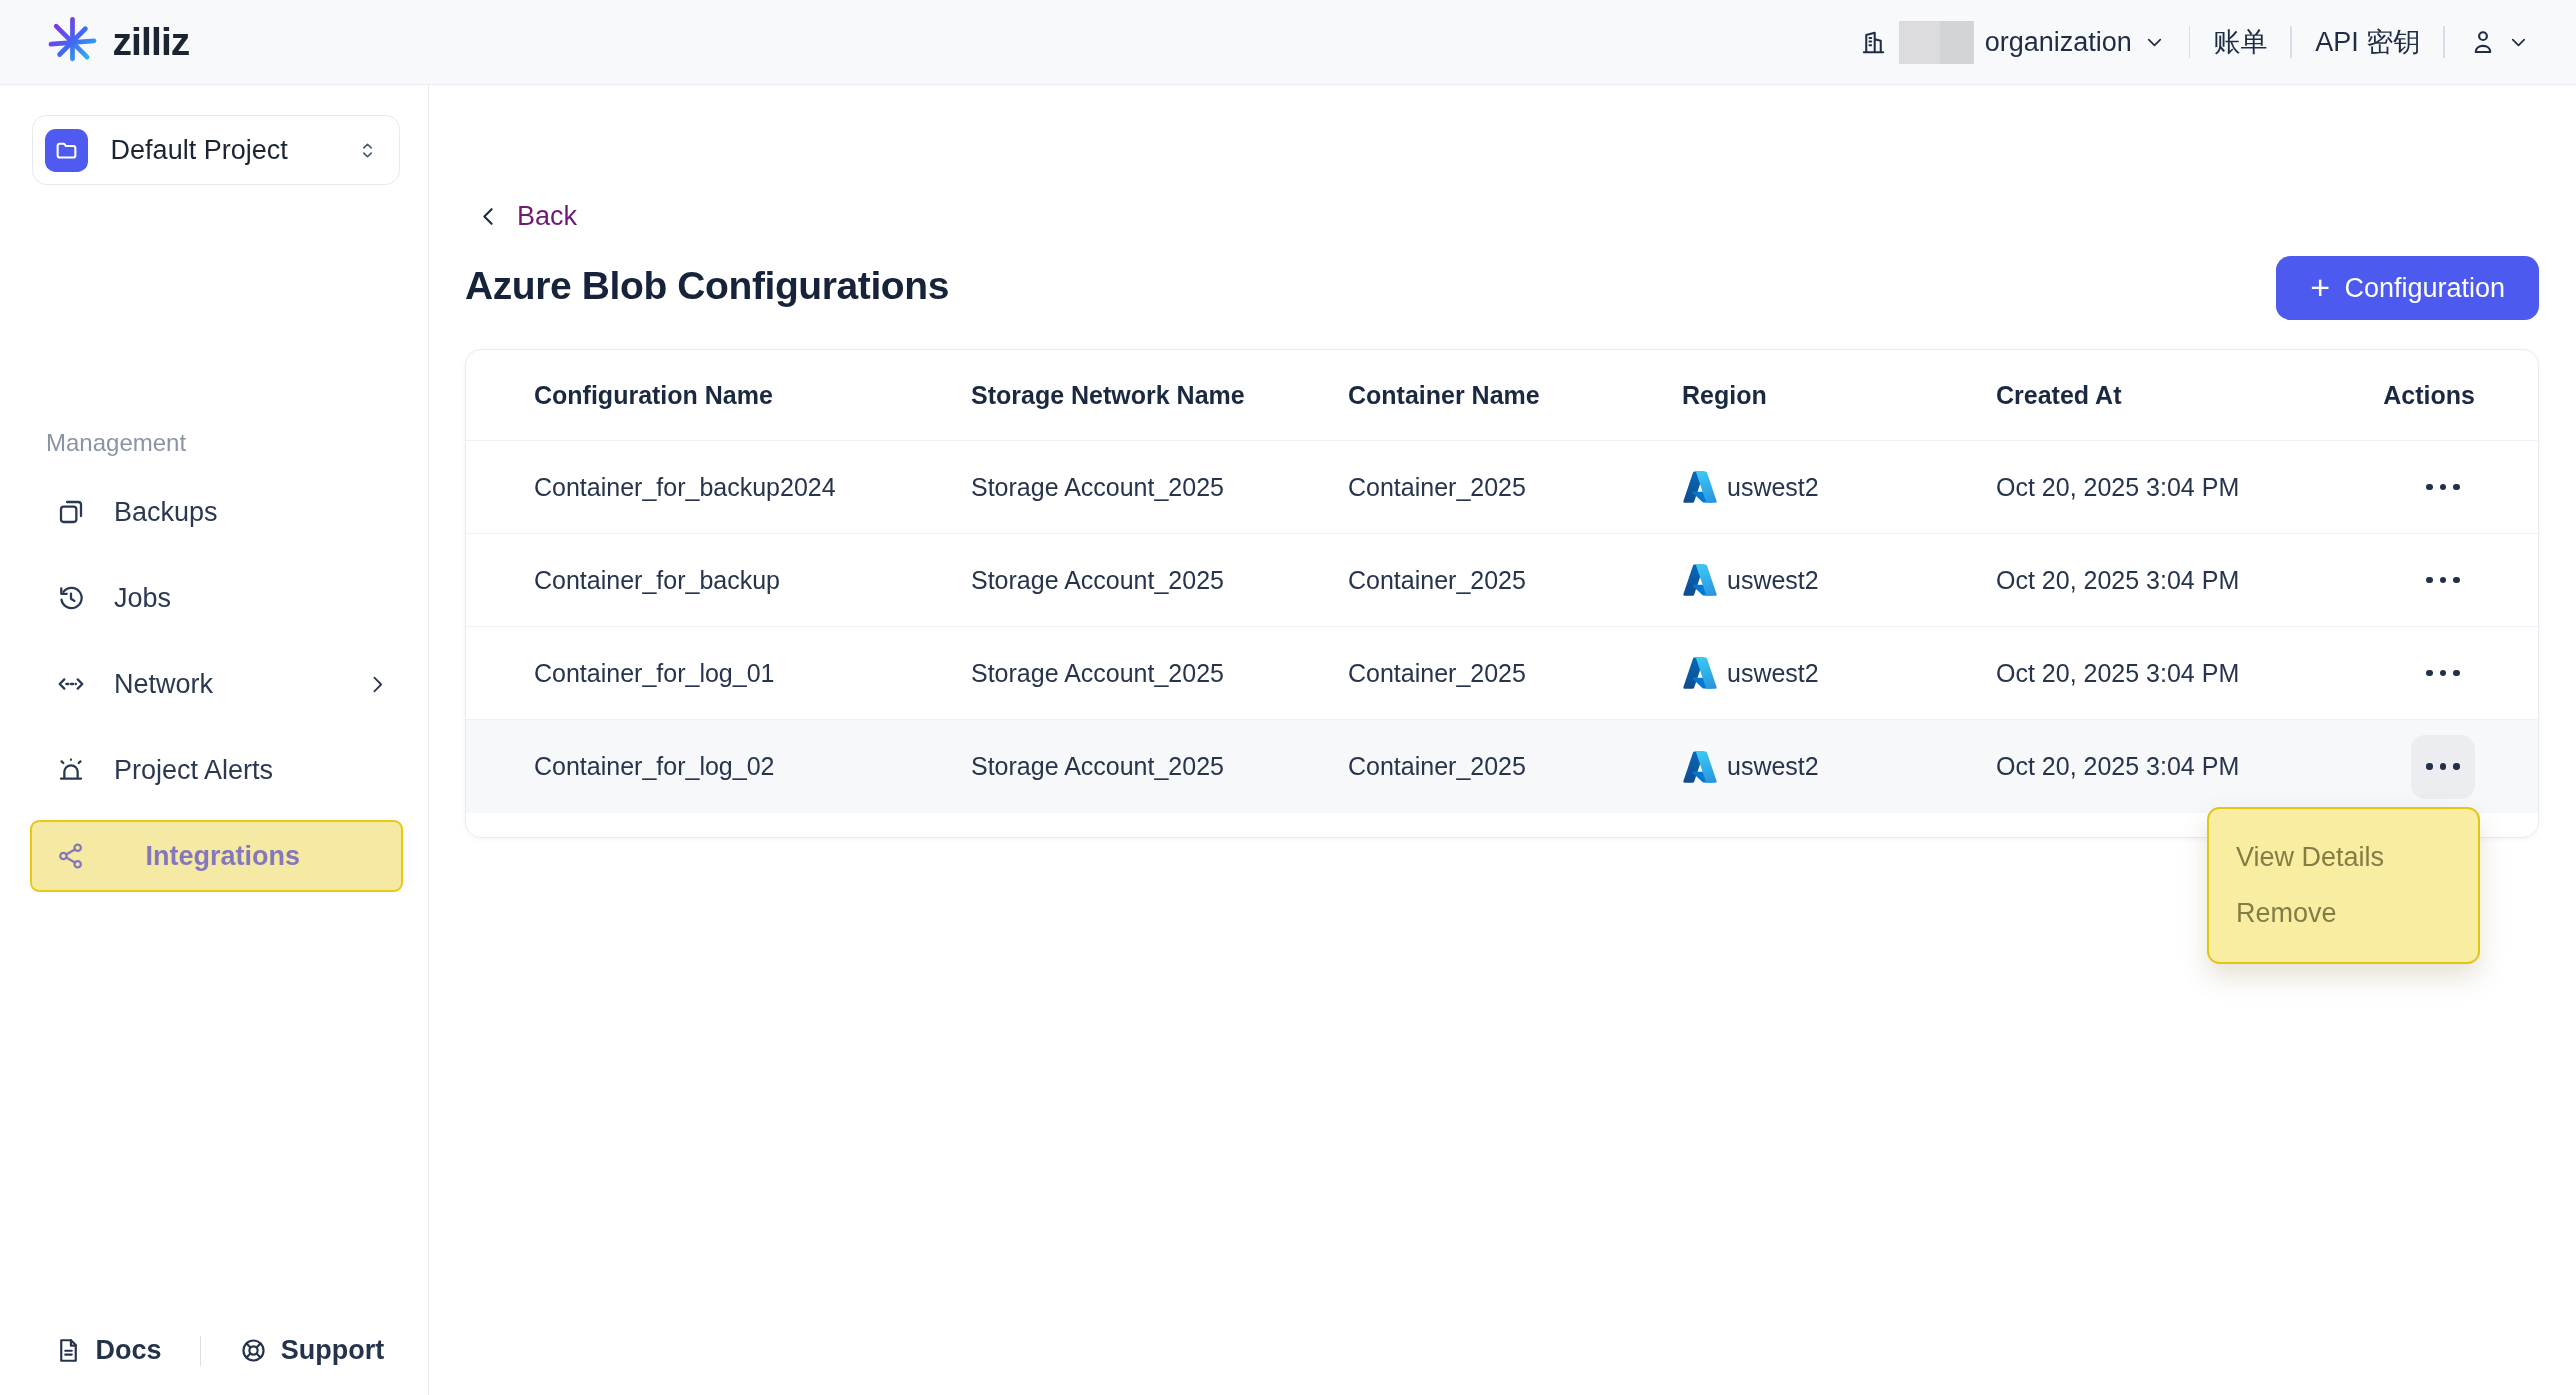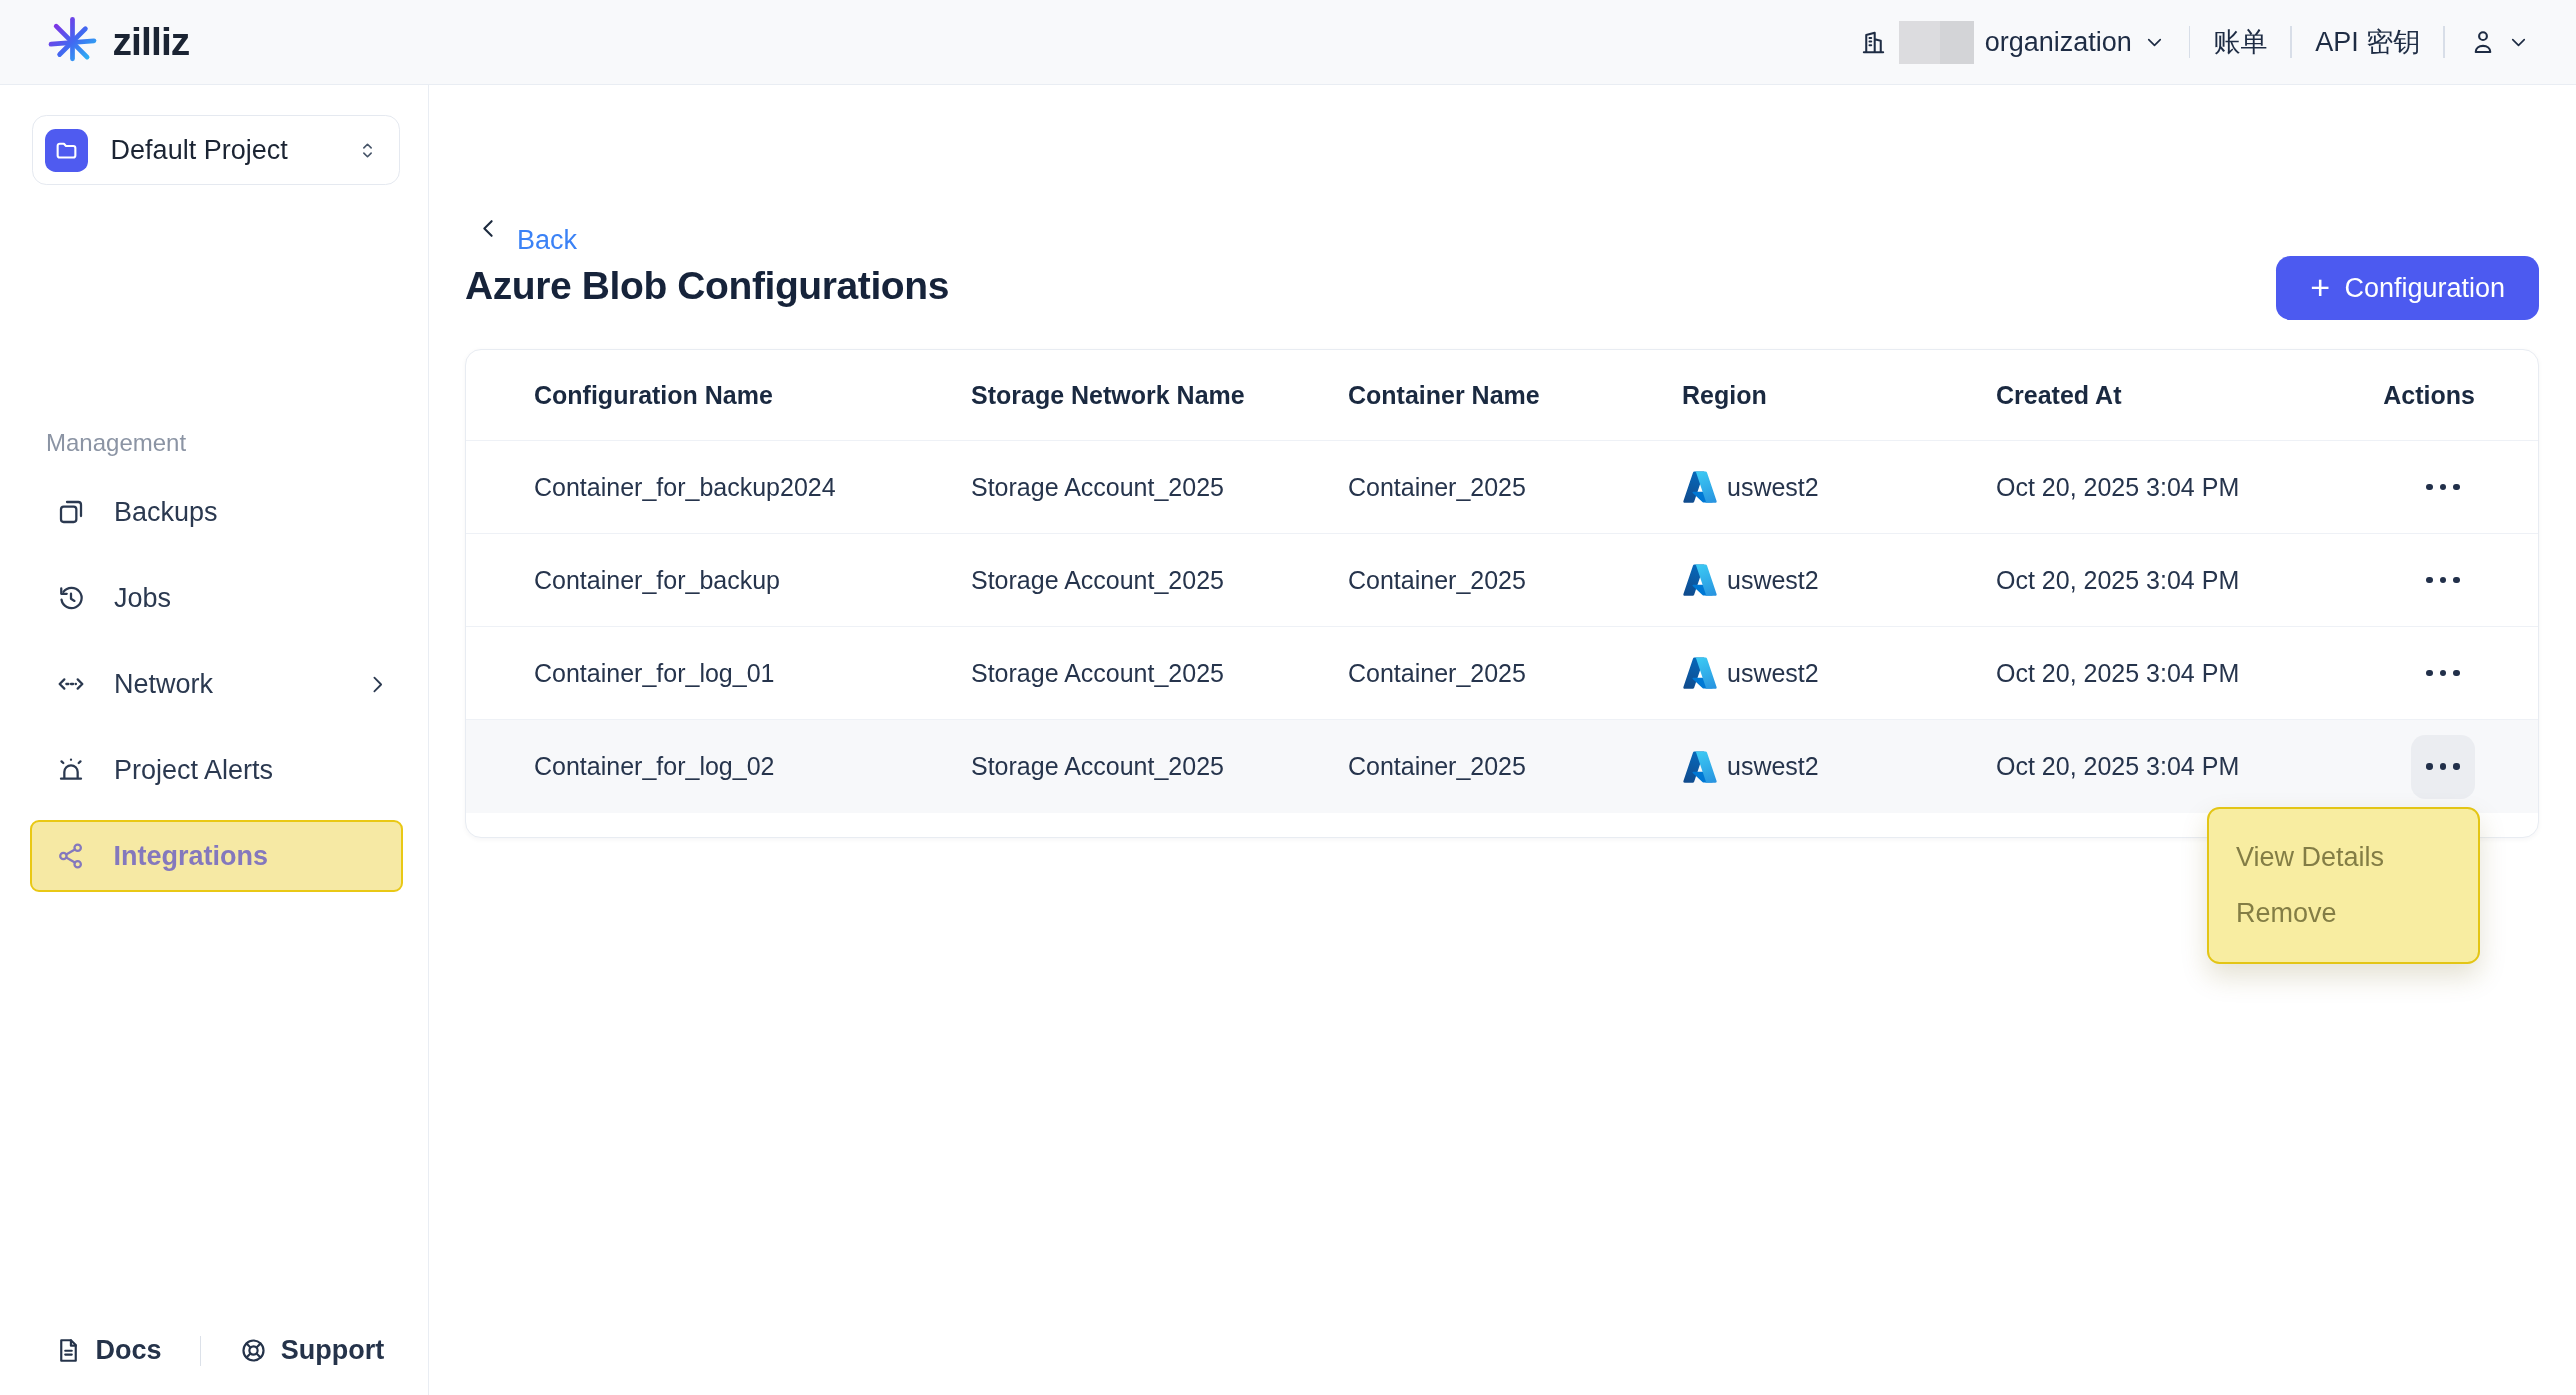--- a/index.html
+++ b/index.html
@@ -34,32 +34,32 @@
   .nav { position:absolute; top:123px; left:0; right:0; }
   .nav2 { position:absolute; top:384px; left:0; right:0; }
   .side-item { height:86px; display:flex; align-items:center; padding-left:55px; gap:27px; cursor:pointer; }
   .side-item svg { width:32px; height:32px; stroke:#2b3950; fill:none; stroke-width:1.7; stroke-linecap:round; stroke-linejoin:round; flex:0 0 auto; }
   .side-label { font-size:27px; font-weight:500; color:#2b3950; flex:1; }
   .side-item .chev-r { flex:0 0 auto; margin-right:38px; width:25px; height:25px; }
   .section-label { position:absolute; top:344px; left:46px; font-size:24px; font-weight:500; color:#8b94a4; }
   .side-item.active-annotated { margin:7.2px 25px 7.2px 29.5px; height:72px; padding-left:23px;
        background:#f6e9a4; border:2.7px solid #e9c815; border-radius:9px; }
   .side-item.active-annotated svg { stroke:#8478bd; }
-  .side-item.active-annotated .side-label { color:#8478bd; font-weight:600; }
+  .side-item.active-annotated .side-label { color:#8478bd; font-weight:600;margin-left:32px; }
   .sidebar-footer { position:absolute; bottom:30px; left:54px; display:flex; align-items:center; gap:38px; }
   .footer-link { display:flex; align-items:center; gap:12.5px; cursor:pointer; }
   .footer-link svg { width:29px; height:29px; stroke:#25334a; fill:none; stroke-width:1.8; stroke-linecap:round; stroke-linejoin:round; }
   .footer-label { font-size:27px; font-weight:600; color:#25334a; }
   .footer-div { width:1.8px; height:30px; background:#dce1e9; }
 
   
   .main { position:absolute; top:85px; left:429px; right:0; bottom:0; background:#ffffff; }
   .back-row { position:absolute; top:116px; left:47px; display:flex; align-items:center; gap:16px; cursor:pointer; }
   .back-row svg { width:25px; height:25px; }
-  .back-label { font-size:27px; font-weight:500; color:#3b82f6;margin-top:24px; }
+  .back-label { font-size:27px; font-weight:500; color:#701a75; }
   .page-title { position:absolute; top:179px; left:36px; font-size:39px; font-weight:700; color:#16233a; letter-spacing:-0.4px; }
   .add-btn { position:absolute; top:171px; right:37px; height:64px; padding:0 34px; background:#4c5af0; color:#ffffff;
              border:none; border-radius:14.3px; display:flex; align-items:center; gap:14.3px; font-size:27px; font-weight:500;
              font-family:inherit; cursor:pointer; }
   .plus-glyph { font-size:34px; font-weight:300; line-height:1; margin-top:-2.7px; }
 
   
   .table-card { position:absolute; top:179px; left:36px; width:2074px; height:489px; top:264px;
                 border:1.8px solid #e8ecf2; border-radius:16px; background:#ffffff;
                 box-shadow:0 1.8px 5.4px rgba(16,24,40,0.04); overflow:hidden; }

